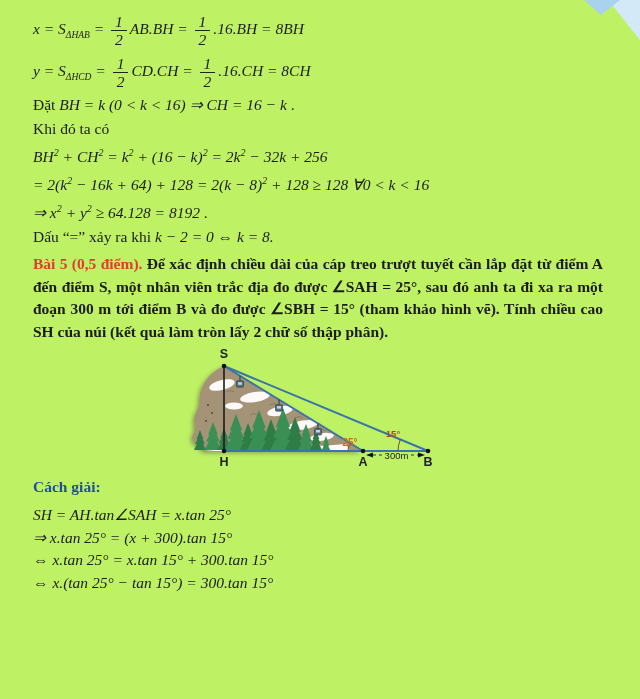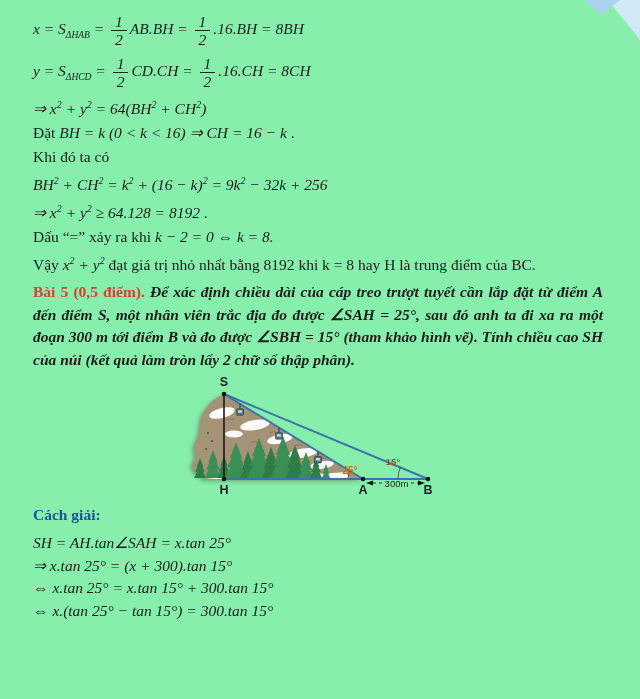--- a/index.html
+++ b/index.html
@@ -1,33 +1,33 @@
 <!DOCTYPE html>
 <html style="--text: #1c1c1c; --heading-red: #e23c32; --heading-blue: #1f4fa0; --figure-line: #3a74a8; --mountain: #a59378; --tree: #2e7d46; --angle-orange: #d2691e; --angle-dark: #a34e22; --decor-1: #a9d2ec; --decor-2: #d4e9f7;"><head>
 <meta charset="utf-8">
 <style>
   html,body{margin:0;padding:0;background:#fff;}
   .page{position:relative;width:640px;height:699px;overflow:hidden;box-sizing:border-box;
-        padding:8px 37px 0 33px;background:#86efac;color:var(--text,#1c1c1c);
+        padding:8px 37px 0 33px;background:#bef264;color:var(--text,#1c1c1c);
         font-family:"Liberation Serif",serif;font-size:15.5px;}
   .corner{position:absolute;top:0;right:0;width:60px;height:46px;}
   .mline{min-height:20px;line-height:20px;margin:3px 0;white-space:nowrap;}
   .tk-t{font-style:italic;}
   .tk-u{font-style:normal;}
   .tk-sup{font-style:italic;font-size:10px;vertical-align:6px;}
   .tk-sub{font-style:italic;font-size:9.5px;vertical-align:-4px;letter-spacing:0;}
   .frac{display:inline-flex;flex-direction:column;align-items:center;vertical-align:middle;
         line-height:1.12;margin:1px 3px;font-style:italic;}
   .fnum{border-bottom:1.3px solid #222;padding:0 4px;}
   .fden{padding:0 4px;}
   .sol4{margin-top:2px;}
   .sol4 .mline{margin:4px 0;}
   .p5{margin:6px 0 2px 0;font-weight:bold;line-height:22.5px;text-align:justify;}
   .p5-label{color:var(--heading-red,#e23c32);font-style:normal;}
-  .p5-body{font-style:italic;}
+  .p5-body{}
   .figwrap{height:128px;margin:2px 0 2px 127px;}
   .sol5-head{color:var(--heading-blue,#1f4fa0);font-weight:bold;margin:4px 0 8px 0;line-height:20px;}
   .sol5 .mline{margin:2.5px 0;}
   
   .blue-line{stroke:var(--figure-line,#3a74a8);stroke-width:2;fill:none;}
   .sh-line{stroke:#1b1b1b;stroke-width:1.6;}
   .mountain{fill:var(--mountain,#a59378);}
   .mshadow{filter:drop-shadow(-2px 2px 2px rgba(95,85,70,.55));}
   .snow{fill:#ffffff;opacity:.95;}
   .squig{stroke:#8a7a62;stroke-width:1;fill:none;}
@@ -58,27 +58,26 @@
           <span class="fnum">1</span>
           <span class="fden">2</span>
         </span><span class="tk-t">.16.BH = 8BH</span></div>
       <div class="mline"><span class="tk-t">y = S</span><span class="tk-sub">ΔHCD</span><span class="tk-t"> = </span><span class="frac">
           <span class="fnum">1</span>
           <span class="fden">2</span>
         </span><span class="tk-t">CD.CH = </span><span class="frac">
           <span class="fnum">1</span>
           <span class="fden">2</span>
         </span><span class="tk-t">.16.CH = 8CH</span></div>
-      <div class="mline"><span class="tk-t">⇒ x</span><span class="tk-sup">2</span><span class="tk-t"> + y</span><span class="tk-sup">2</span><span class="tk-t"> = 64(BH</span><span class="tk-sup">2</span><span class="tk-t"> + CH</span><span class="tk-sup">2</span><span class="tk-t">)</span></div>
       <div class="mline"><span class="tk-u">Đặt </span><span class="tk-t">BH = k (0 &lt; k &lt; 16) ⇒ CH = 16 − k</span><span class="tk-u"> .</span></div>
       <div class="mline"><span class="tk-u">Khi đó ta có</span></div>
-      <div class="mline"><span class="tk-t">BH</span><span class="tk-sup">2</span><span class="tk-t"> + CH</span><span class="tk-sup">2</span><span class="tk-t"> = k</span><span class="tk-sup">2</span><span class="tk-t"> + (16 − k)</span><span class="tk-sup">2</span><span class="tk-t"> = 9k</span><span class="tk-sup">2</span><span class="tk-t"> − 32k + 256</span></div>
+      <div class="mline"><span class="tk-t">BH</span><span class="tk-sup">2</span><span class="tk-t"> + CH</span><span class="tk-sup">2</span><span class="tk-t"> = k</span><span class="tk-sup">2</span><span class="tk-t"> + (16 − k)</span><span class="tk-sup">2</span><span class="tk-t"> = 2k</span><span class="tk-sup">2</span><span class="tk-t"> − 32k + 256</span></div>
+      <div class="mline"><span class="tk-t">= 2(k</span><span class="tk-sup">2</span><span class="tk-t"> − 16k + 64) + 128 = 2(k − 8)</span><span class="tk-sup">2</span><span class="tk-t"> + 128 ≥ 128 ∀0 &lt; k &lt; 16</span></div>
       <div class="mline"><span class="tk-t">⇒ x</span><span class="tk-sup">2</span><span class="tk-t"> + y</span><span class="tk-sup">2</span><span class="tk-t"> ≥ 64.128 = 8192</span><span class="tk-u"> .</span></div>
       <div class="mline"><span class="tk-u">Dấu “=” xảy ra khi </span><span class="tk-t">k − 2 = 0 ⇔ k = 8.</span></div>
-      <div class="mline"><span class="tk-u">Vậy </span><span class="tk-t">x</span><span class="tk-sup">2</span><span class="tk-t"> + y</span><span class="tk-sup">2</span><span class="tk-u"> đạt giá trị nhỏ nhất bằng 8192 khi k = 8 hay H là trung điểm của BC.</span></div>
     </div>
 
   <p class="p5"><span class="p5-label">Bài 5 (0,5 điểm).</span><span class="p5-body"> Để xác định chiều dài của cáp treo trượt tuyết cần lắp đặt từ điểm A đến điểm S, một nhân viên trắc địa đo được ∠SAH = 25°, sau đó anh ta đi xa ra một đoạn 300 m tới điểm B và đo được ∠SBH = 15° (tham khảo hình vẽ). Tính chiều cao SH của núi (kết quả làm tròn lấy 2 chữ số thập phân).</span></p>
 
   <div class="figwrap">
     <svg width="300" height="128" viewBox="0 0 300 128">
 
       <path class="mountain mshadow" d="M64,21 C54,25 46,33 42,43 C38,52 42,58 36,68 C32,76 38,82 33,90 C30,97 40,101 45,106 L203,106 Z"></path>
 
       <g>

